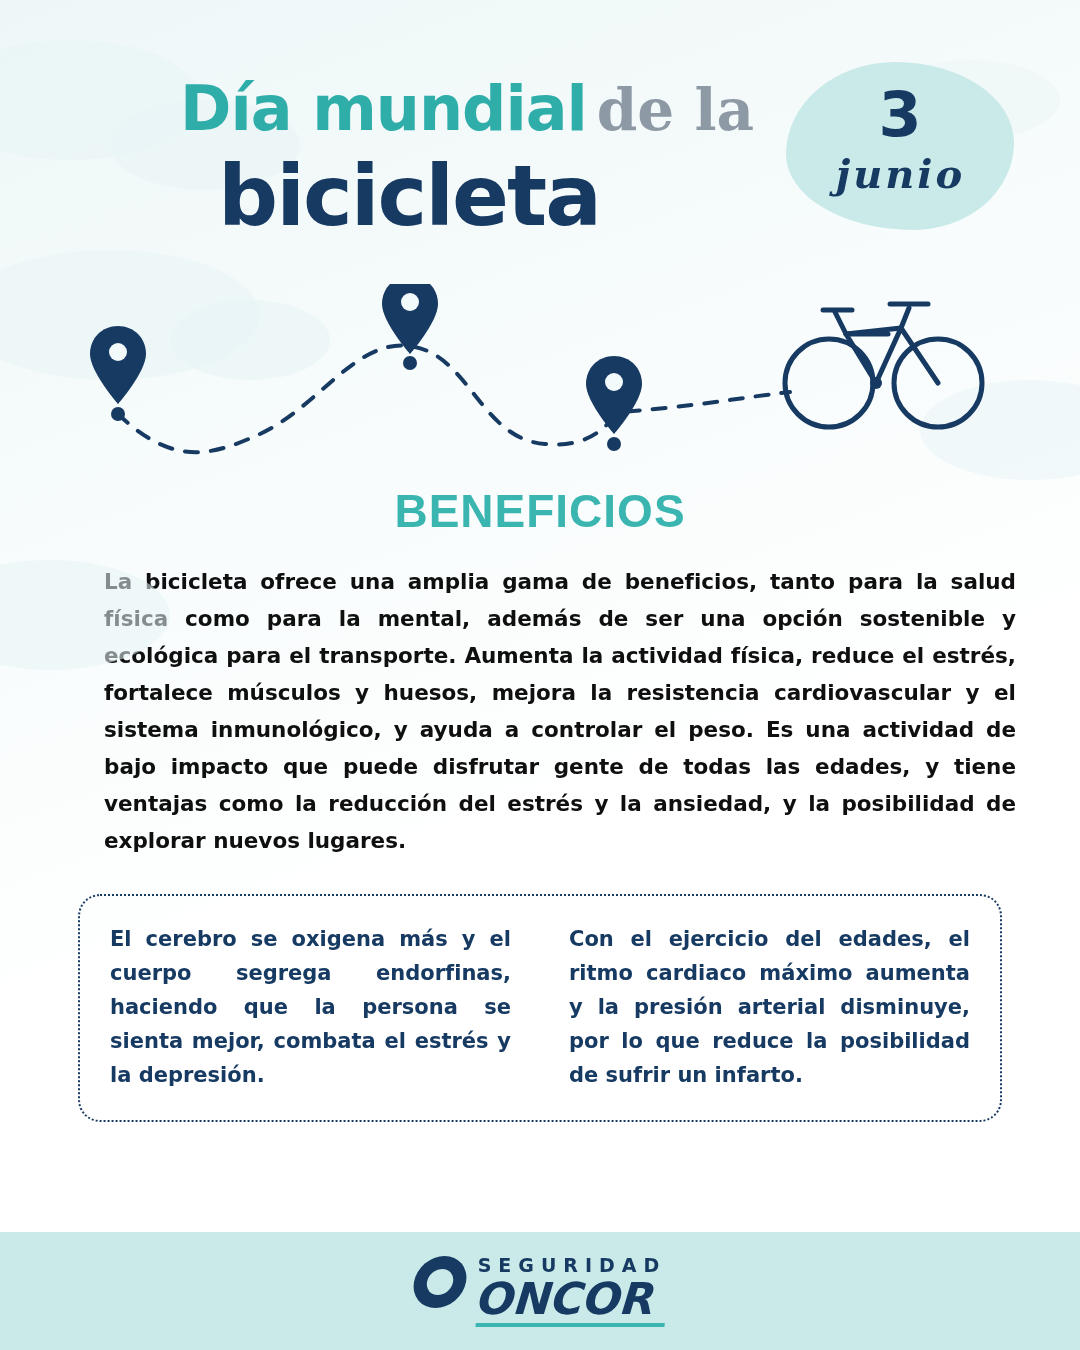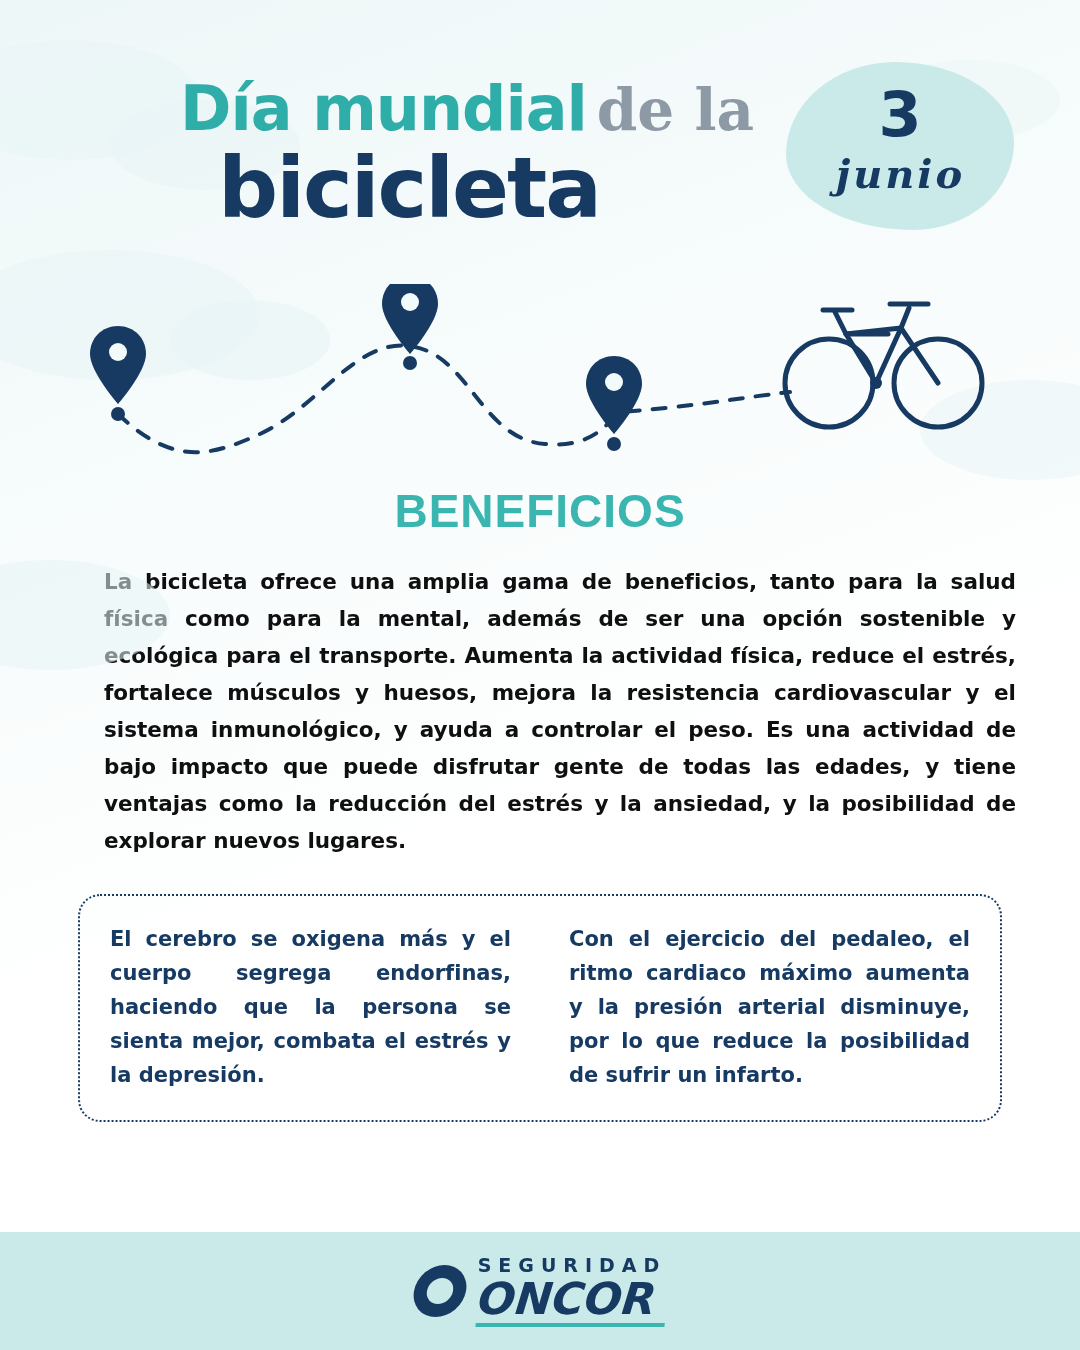--- a/index.html
+++ b/index.html
@@ -108,21 +108,21 @@
     line-height: 1;
     margin-left: 2px;
   }
   .t-bici {
     font-family: "DejaVu Sans", sans-serif;
     font-weight: 700;
     font-size: 84px;
     color: #173a63;
     letter-spacing: -2px;
     line-height: 1;
-    margin-top: 6px;
+    margin-top: 14px;
     padding-left: 58px;
   }
 
   
   .route {
     position: relative;
     height: 200px;
     margin-top: 34px;
   }
   .route svg { display: block; }
@@ -174,21 +174,21 @@
     bottom: 0;
     width: 1080px;
     height: 118px;
     background: #c9eae8;
     display: flex;
     align-items: center;
     justify-content: center;
   }
   .logo {
     display: flex;
-    align-items: center;
+    align-items: flex-start;
     gap: 12px;
   }
   .logo-mark {
     width: 52px;
     height: 52px;
     border-radius: 50%;
     background: #173a63;
     position: relative;
     transform: skewX(-10deg);
   }
@@ -290,21 +290,21 @@
       </g>
     </svg>
   </div>
 
   <div class="section-title">BENEFICIOS</div>
 
   <p class="body-text">La bicicleta ofrece una amplia gama de beneficios, tanto para la salud física como para la mental, además de ser una opción sostenible y ecológica para el transporte. Aumenta la actividad física, reduce el estrés, fortalece músculos y huesos, mejora la resistencia cardiovascular y el sistema inmunológico, y ayuda a controlar el peso. Es una actividad de bajo impacto que puede disfrutar gente de todas las edades, y tiene ventajas como la reducción del estrés y la ansiedad, y la posibilidad de explorar nuevos lugares.</p>
 
   <div class="cards">
     <div class="card">El cerebro se oxigena más y el cuerpo segrega endorfinas, haciendo que la persona se sienta mejor, combata el estrés y la depresión.</div>
-    <div class="card">Con el ejercicio del pedaleo, el ritmo cardiaco máximo aumenta y la presión arterial disminuye, por lo que reduce la posibilidad de sufrir un infarto.</div>
+    <div class="card">Con el ejercicio del edades, el ritmo cardiaco máximo aumenta y la presión arterial disminuye, por lo que reduce la posibilidad de sufrir un infarto.</div>
   </div>
 
   <div class="footer">
     <div class="logo">
       <div class="logo-mark"></div>
       <div class="logo-text">
         <div class="logo-seg">SEGURIDAD</div>
         <div class="logo-name">ONCOR</div>
       </div>
     </div>

